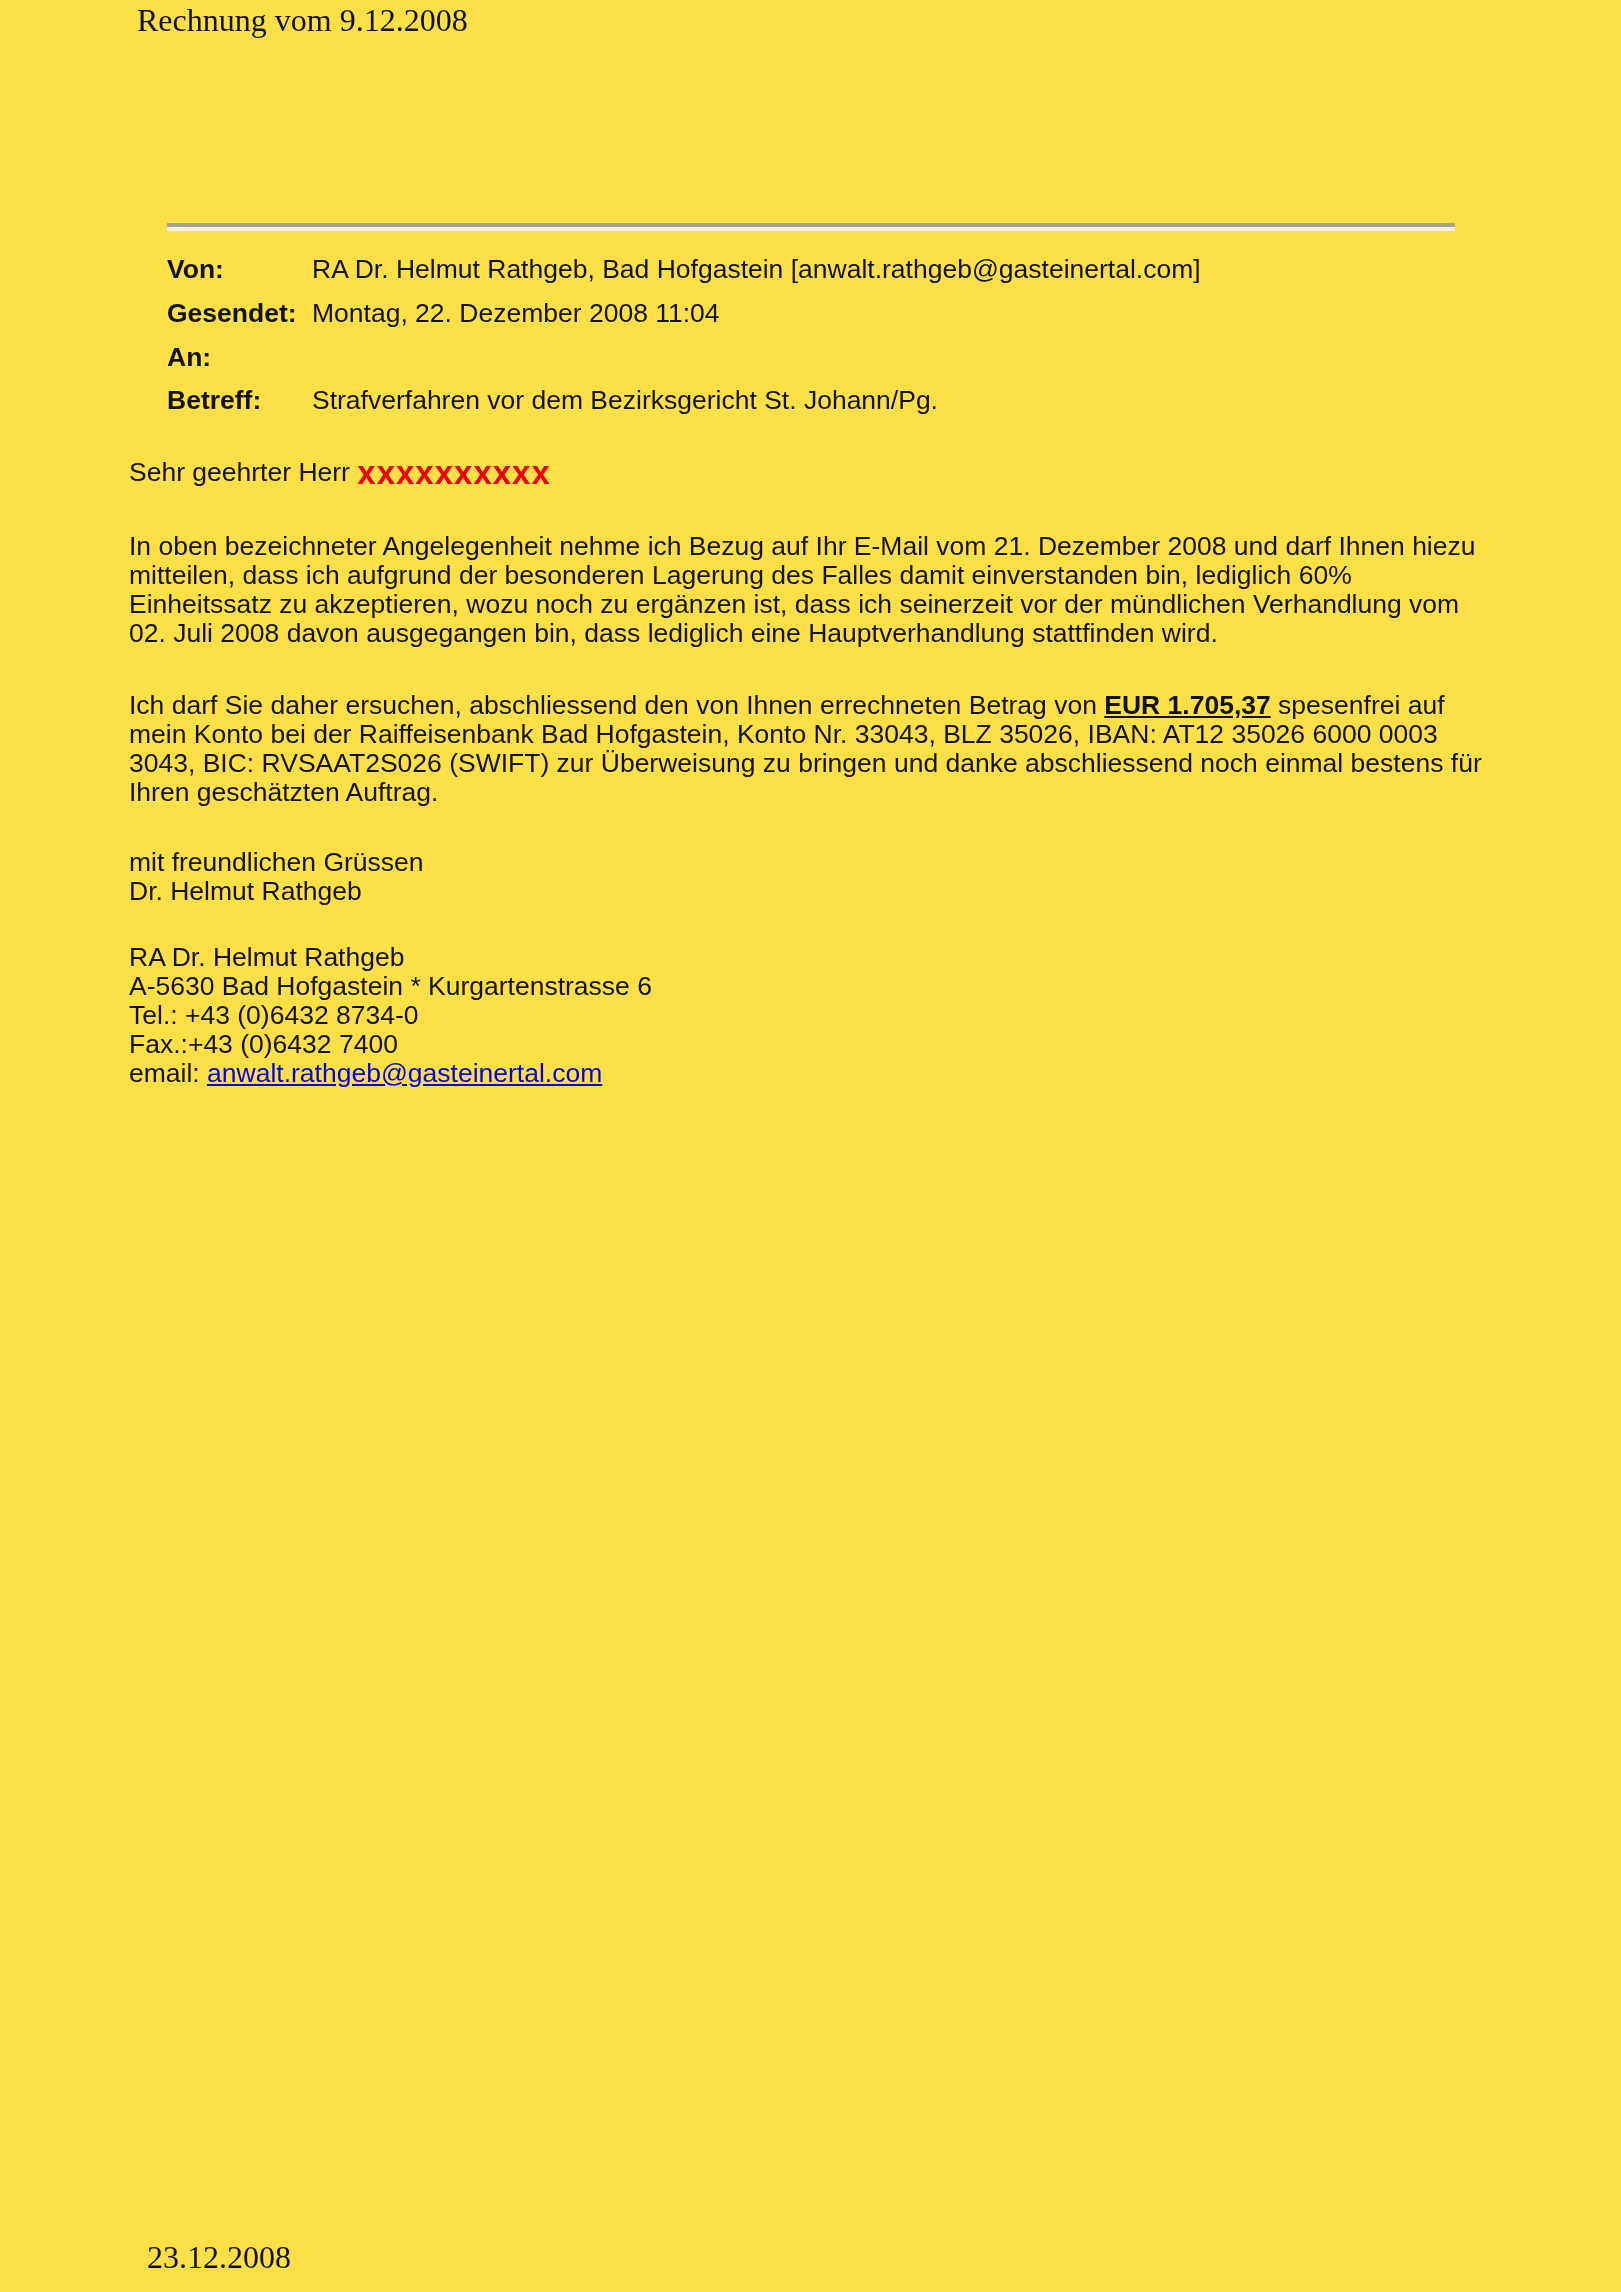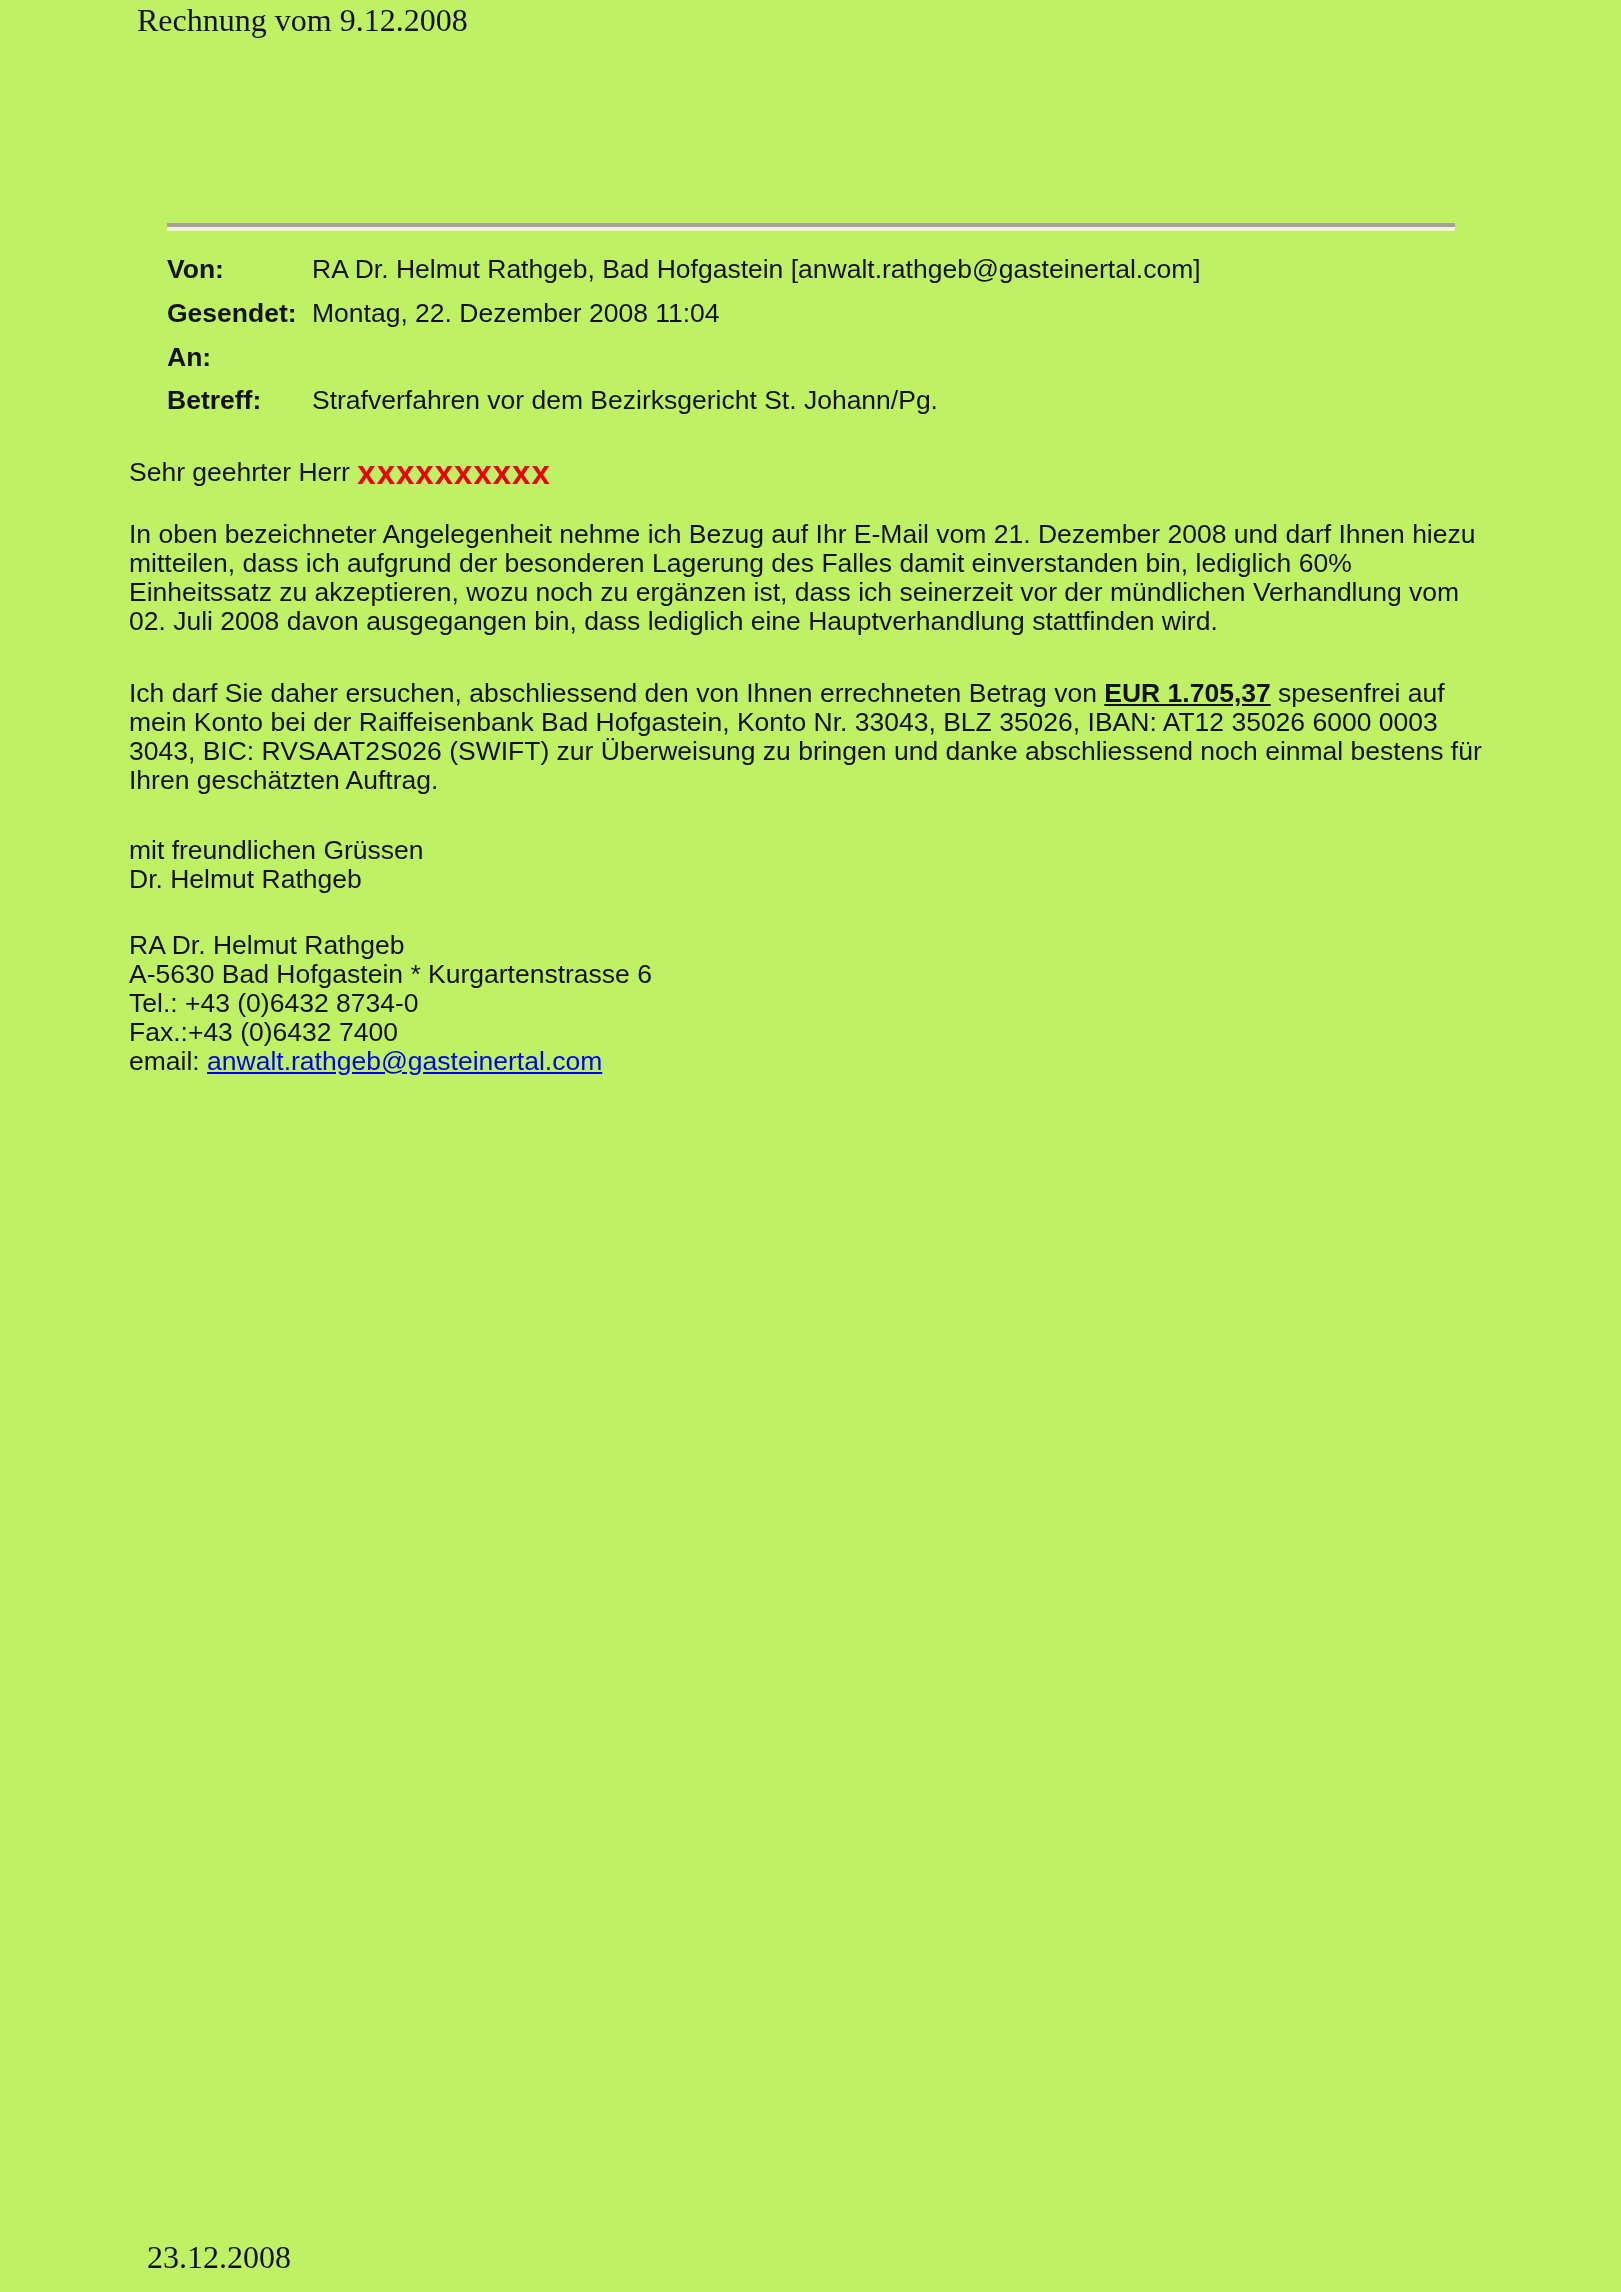--- a/index.html
+++ b/index.html
@@ -1,20 +1,20 @@
 <!DOCTYPE html>
 <html><head>
 <meta charset="utf-8">
 <style>
   html, body { margin: 0; padding: 0; background: #e8e8e8; }
   .page {
     position: relative;
     width: 1621px;
     height: 2293px;
-    background: #bef264;
+    background: #fde047;
     font-family: "Liberation Sans", sans-serif;
     font-size: 26.5px;
     color: #121212;
     overflow: hidden;
   }
   .serif-note {
     position: absolute;
     font-family: "Liberation Serif", serif;
     font-size: 32px;
     color: #111;
@@ -57,21 +57,21 @@
   }
   .redacted {
     color: #ee0000;
     font-size: 33px;
     font-weight: bold;
     line-height: 1;
     letter-spacing: 1px;
     position: relative;
     top: 2.9px;
   }
-  .para1 { margin-top: 33px; }
+  .para1 { margin-top: 45px; }
   .para2 { margin-top: 43px; }
   .closing { margin-top: 41px; }
   .signature { margin-top: 37px; }
   .amount {
     font-weight: bold;
     text-decoration: underline;
   }
   .email-link {
     color: #0000ee;
     text-decoration: underline;

